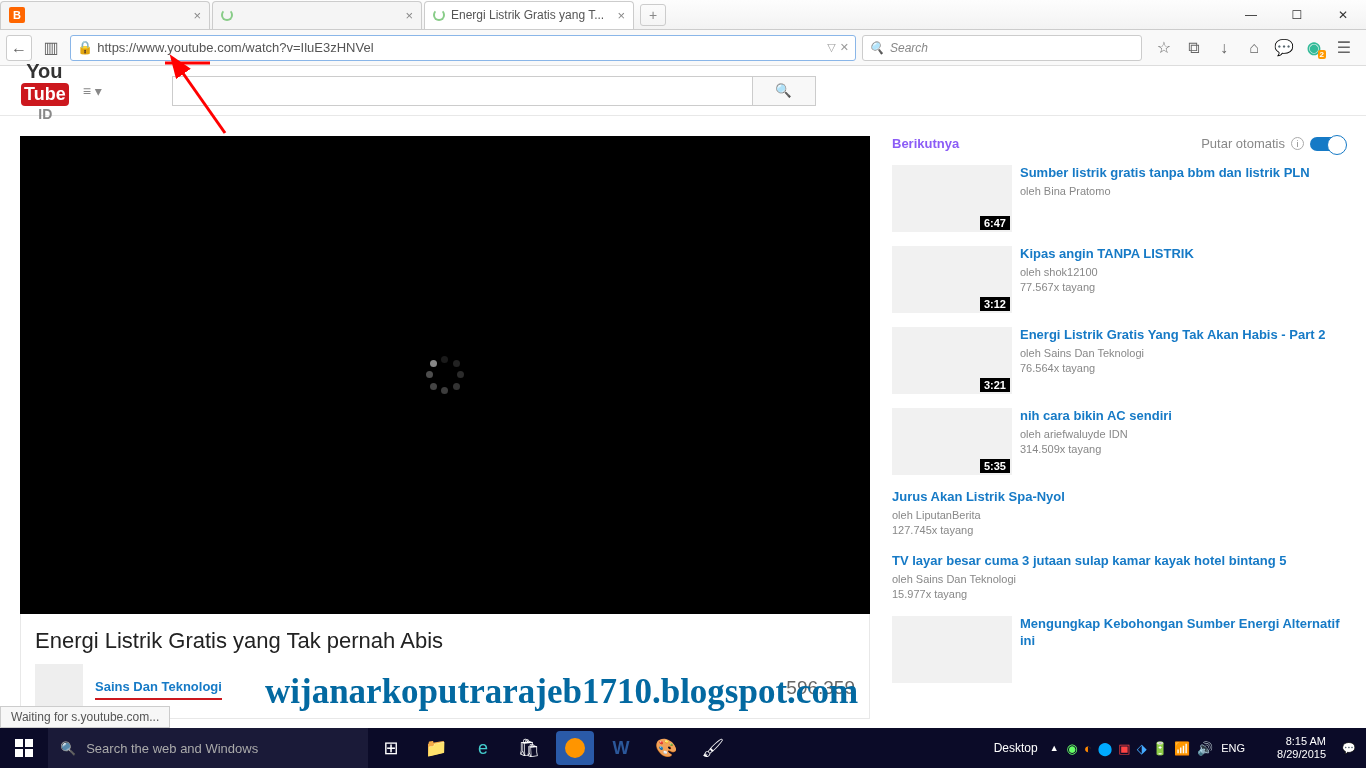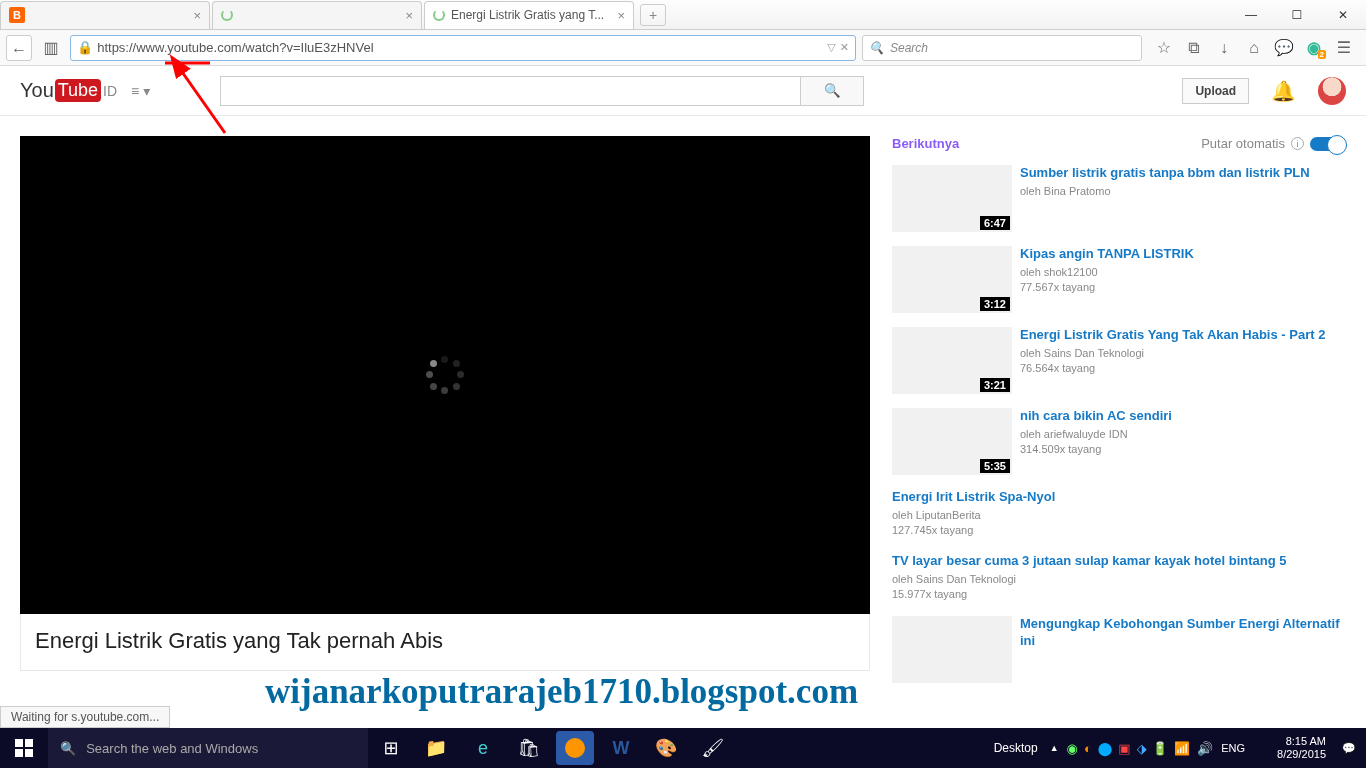--- a/index.html
+++ b/index.html
@@ -22,21 +22,21 @@
 .url-box { flex: 1; height: 26px; border: 1px solid #8ab6e8; border-radius: 3px; background: #fff; display: flex; align-items: center; padding: 0 6px; font-size: 13px; }
 .url-box .lock { color: #7a7; margin-right: 4px; }
 .url-box .url { flex: 1; color: #555; }
 .url-box .controls { color: #999; font-size: 11px; display: flex; gap: 4px; }
 .search-box { width: 280px; height: 26px; border: 1px solid #ccc; border-radius: 3px; background: #fff; display: flex; align-items: center; padding: 0 6px; font-size: 12px; color: #888; font-style: italic; }
 .nav-icons { display: flex; gap: 10px; align-items: center; color: #666; font-size: 16px; padding: 0 6px; }
 .nav-icons div { width: 20px; text-align: center; }
 
 
 .yt-header { height: 50px; background: #fff; border-bottom: 1px solid #e8e8e8; display: flex; align-items: center; padding: 0 20px; }
-.yt-logo { display: flex; align-items: center; font-weight: normal; }
+.yt-logo { display: flex; align-items: center; font-weight: bold; flex-direction: column; }
 .yt-logo .you { color: #333; font-size: 20px; }
 .yt-logo .tube { background: #cc181e; color: #fff; padding: 1px 3px; border-radius: 4px; font-size: 18px; margin-left: 1px; }
 .yt-logo .cc { font-size: 14px; color: #888; margin-left: 2px; vertical-align: top; }
 .yt-guide { margin-left: 14px; color: #888; font-size: 14px; cursor: pointer; }
 .yt-search-wrap { margin-left: 70px; display: flex; }
 .yt-search { width: 580px; height: 30px; border: 1px solid #ccc; border-right: none; padding: 0 8px; font-size: 13px; }
 .yt-search-btn { width: 64px; height: 30px; border: 1px solid #ccc; background: #f8f8f8; color: #555; cursor: pointer; }
 .yt-right { margin-left: auto; display: flex; align-items: center; gap: 22px; }
 .yt-upload { border: 1px solid #ccc; background: #fafafa; padding: 5px 12px; font-size: 12px; font-weight: bold; color: #444; cursor: pointer; }
 .yt-bell { font-size: 20px; color: #888; cursor: pointer; }
@@ -155,43 +155,45 @@
   <div class="yt-logo">
     <span class="you">You</span>
       <span class="tube">Tube</span>
       <span class="cc">ID</span>
   </div>
   <div class="yt-guide">≡ ▾</div>
   <div class="yt-search-wrap">
     <input class="yt-search" style="">
     <button class="yt-search-btn">🔍</button>
   </div>
-  <div class="yt-right">
-    <button class="yt-upload">Upload</button>
-    <div class="yt-bell">🔔</div>
-    <div class="yt-avatar"></div>
-  </div>
 </div>
 
 <div class="content">
   <div class="player-col">
     <div class="player">
       <div class="spinner">
         <div></div>
           <div></div>
           <div></div>
           <div></div>
           <div></div>
           <div></div>
           <div></div>
           <div></div>
       </div>
     </div>
     <div class="video-info">
       <div class="video-title">Energi Listrik Gratis yang Tak pernah Abis</div>
+      <div class="channel-row">
+        <div class="channel-thumb"></div>
+        <div>
+          <span class="channel-name">Sains Dan Teknologi</span>
+        </div>
+        <div class="view-count">596.359</div>
+      </div>
     </div>
   </div>
 
   <div class="side-col">
     <div class="side-head">
       <span class="next">Berikutnya</span>
       <span class="auto">
         <span>Putar otomatis</span>
         <span style="border:1px solid #aaa;border-radius:50%;width:13px;height:13px;display:inline-flex;align-items:center;justify-content:center;font-size:9px">i</span>
         <span class="toggle"></span>
@@ -232,21 +234,21 @@
             <div class="side-dur">5:35</div>
           </div>
           <div class="side-meta">
             <div class="t">nih cara bikin AC sendiri</div>
             <div class="a">oleh ariefwaluyde IDN</div>
             <div class="v">314.509x tayang</div>
           </div>
         </div>
         <div class="side-item">
           <div class="side-meta">
-            <div class="t">Energi Irit Listrik Spa-Nyol</div>
+            <div class="t">Jurus Akan Listrik Spa-Nyol</div>
             <div class="a">oleh LiputanBerita</div>
             <div class="v">127.745x tayang</div>
           </div>
         </div>
         <div class="side-item">
           <div class="side-meta">
             <div class="t">TV layar besar cuma 3 jutaan sulap kamar kayak hotel bintang 5</div>
             <div class="a">oleh Sains Dan Teknologi</div>
             <div class="v">15.977x tayang</div>
           </div>

